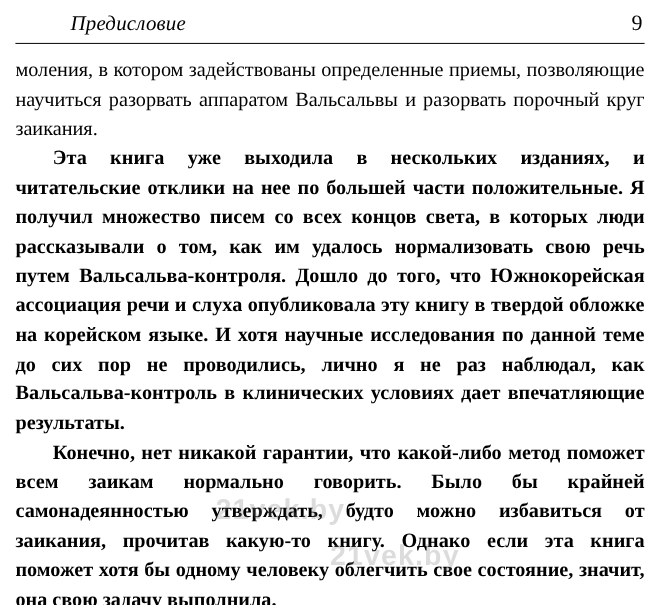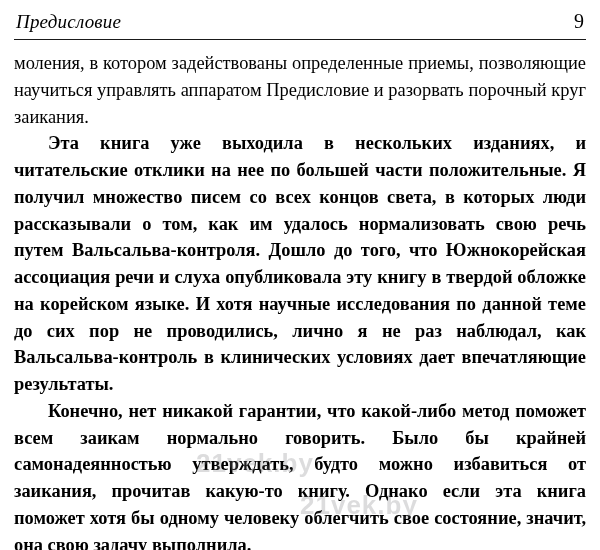--- a/index.html
+++ b/index.html
@@ -20,20 +20,21 @@
     width: 600px;
     height: 550px;
     box-sizing: border-box;
     padding: 10px 14px 0 14px;
   }
   .header {
     display: flex;
     align-items: baseline;
     justify-content: space-between;
     padding: 0 2px 6px 2px;
+    margin-left: 48px;
   }
   .header-title {
     font-style: italic;
     font-size: 19px;
     letter-spacing: 0.2px;
   }
   .header-page {
     font-size: 20px;
   }
   .rule {
@@ -84,21 +85,21 @@
 <div class="page">
 
   <div class="header">
     <span class="header-title">Предисловие</span>
     <span class="header-page">9</span>
   </div>
 
   <hr class="rule">
 
   <div class="body-text">
-    <p class="para">моления, в котором задействованы определенные приемы, позволяющие научиться управлять аппаратом Предисловие и разорвать порочный круг заикания.</p>
+    <p class="para">моления, в котором задействованы определенные приемы, позволяющие научиться разорвать аппаратом Вальсальвы и разорвать порочный круг заикания.</p>
     <p class="para indent">Эта книга уже выходила в нескольких изданиях, и читательские отклики на нее по большей части положительные. Я получил множество писем со всех концов света, в которых люди рассказывали о том, как им удалось нормализовать свою речь путем Вальсальва-контроля. Дошло до того, что Южнокорейская ассоциация речи и слуха опубликовала эту книгу в твердой обложке на корейском языке. И хотя научные исследования по данной теме до сих пор не проводились, лично я не раз наблюдал, как Вальсальва-контроль в клинических условиях дает впечатляющие результаты.</p>
     <p class="para indent">Конечно, нет никакой гарантии, что какой-либо метод поможет всем заикам нормально говорить. Было бы крайней самонадеянностью утверждать, будто можно избавиться от заикания, прочитав какую-то книгу. Однако если эта книга поможет хотя бы одному человеку облегчить свое состояние, значит, она свою задачу выполнила.</p>
   </div>
 
   <div class="watermark">
     <span class="wm wm-1">21vek.by</span>
     <span class="wm wm-2">21vek.by</span>
   </div>
 
 </div>

